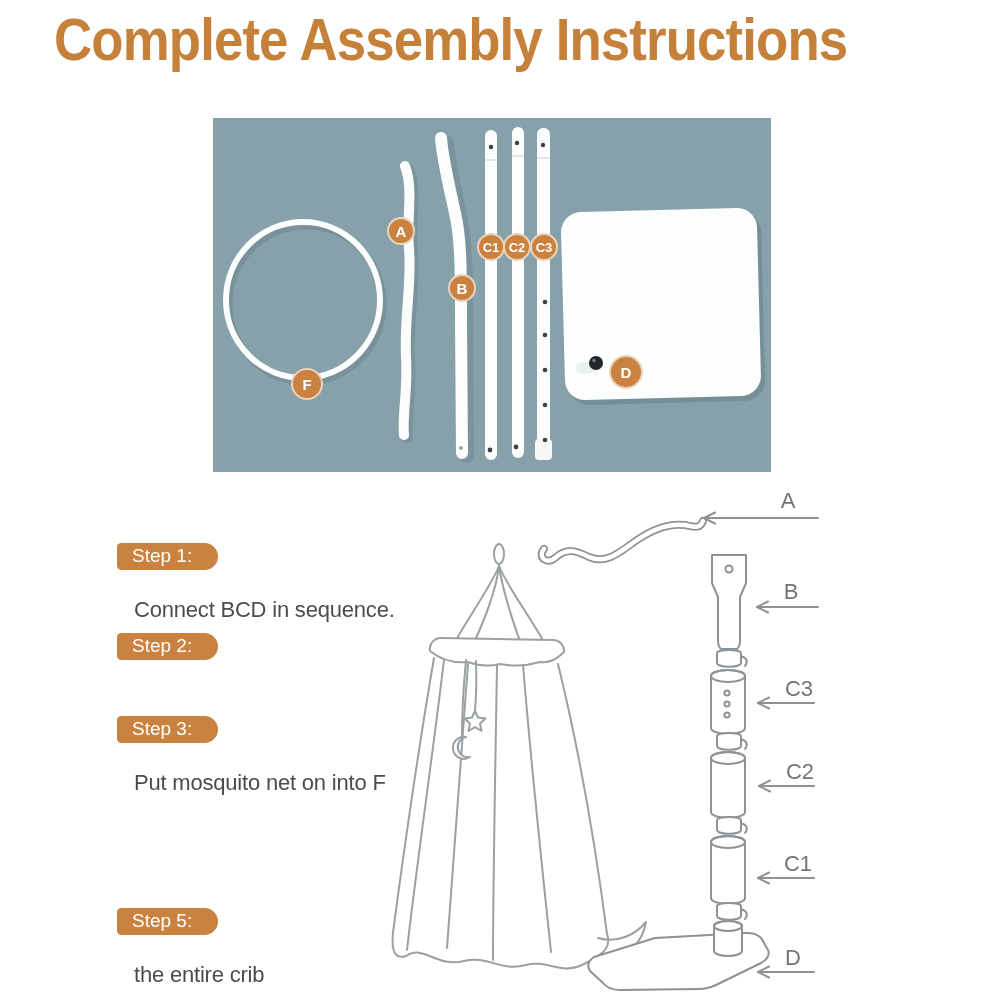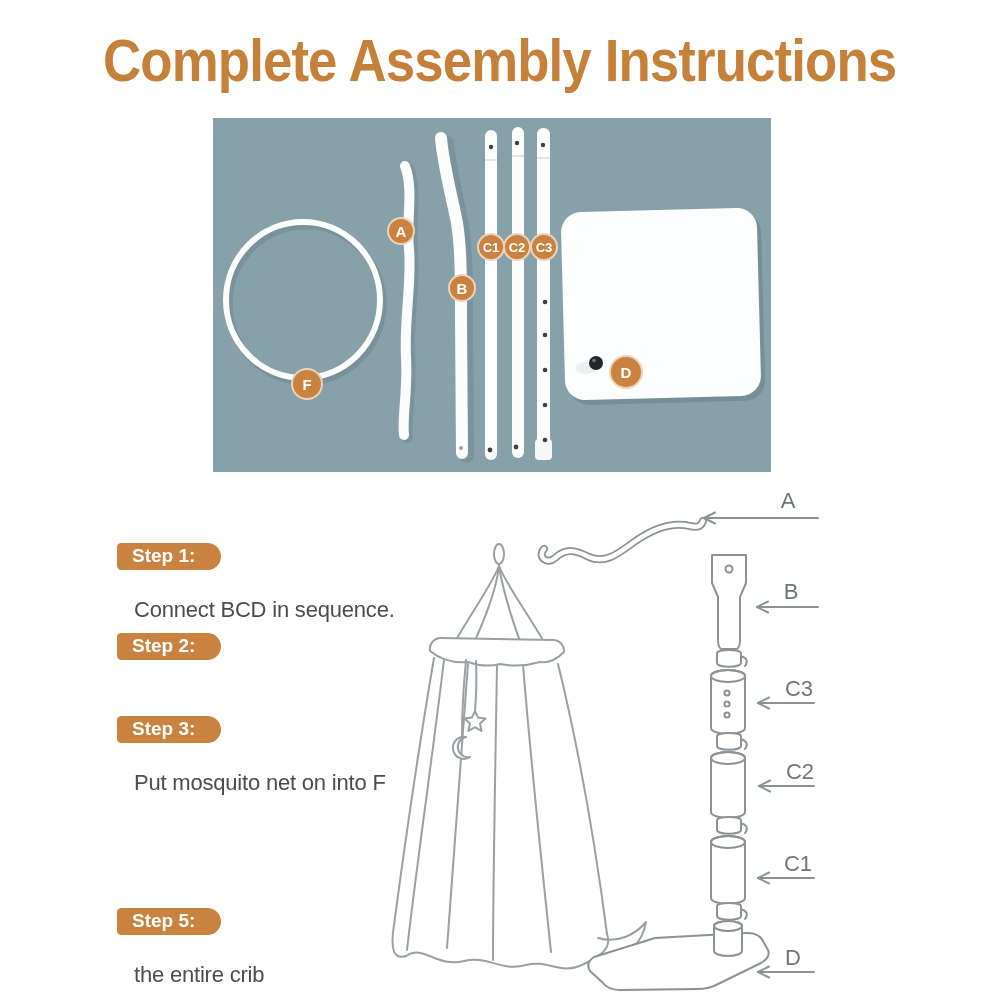--- a/index.html
+++ b/index.html
@@ -8,21 +8,21 @@
     --photo-bg:#87a1aa;
     --step-text:#4a4d50;
     --line:#8d9296;
     --label:#70757b;
   }
   *{margin:0;padding:0;box-sizing:border-box}
   body{background:#ffffff;font-family:"Liberation Sans",sans-serif}
   .page{position:relative;width:1000px;height:1000px;background:#ffffff;overflow:hidden}
 
   .title{
-    position:absolute;top:25px;left:0;width:1000px;text-align:center;
+    position:absolute;top:4px;left:0;width:1000px;text-align:left;
     font-size:60px;font-weight:700;line-height:72px;color:var(--accent);
     letter-spacing:-1px;white-space:nowrap;
   }
   .title span{display:inline-block;transform:scaleX(.88);transform-origin:50% 50%}
 
   .photo{
     position:absolute;left:213px;top:118px;width:558px;height:354px;
     background:var(--photo-bg);
   }
   .photo svg{position:absolute;left:0;top:0}
@@ -32,21 +32,21 @@
     background:var(--badge);border:2px solid rgba(255,255,255,.65);
     color:#fff;font-weight:700;display:flex;align-items:center;justify-content:center;
     font-size:15px;line-height:1;
   }
   .part-badge.small-text{font-size:13px}
 
   .steps{position:absolute;left:117px;top:0;width:340px;height:1000px}
   .step{position:absolute;left:0}
   .step-badge{
     display:inline-block;background:var(--badge);color:#fff;
-    font-size:19px;font-weight:700;line-height:24px;
+    font-size:19px;font-weight:400;line-height:24px;
     padding:1px 26px 2px 15px;border-radius:5px 16px 16px 5px;
   }
   .step-lines{padding-left:17px;margin-top:24px}
   .step-lines p{
     font-size:22px;line-height:32px;color:var(--step-text);letter-spacing:-.2px;
   }
 
   .diagram{position:absolute;left:0;top:0;pointer-events:none}
   .diagram text{
     font-family:"Liberation Sans",sans-serif;font-size:22px;fill:var(--label);

